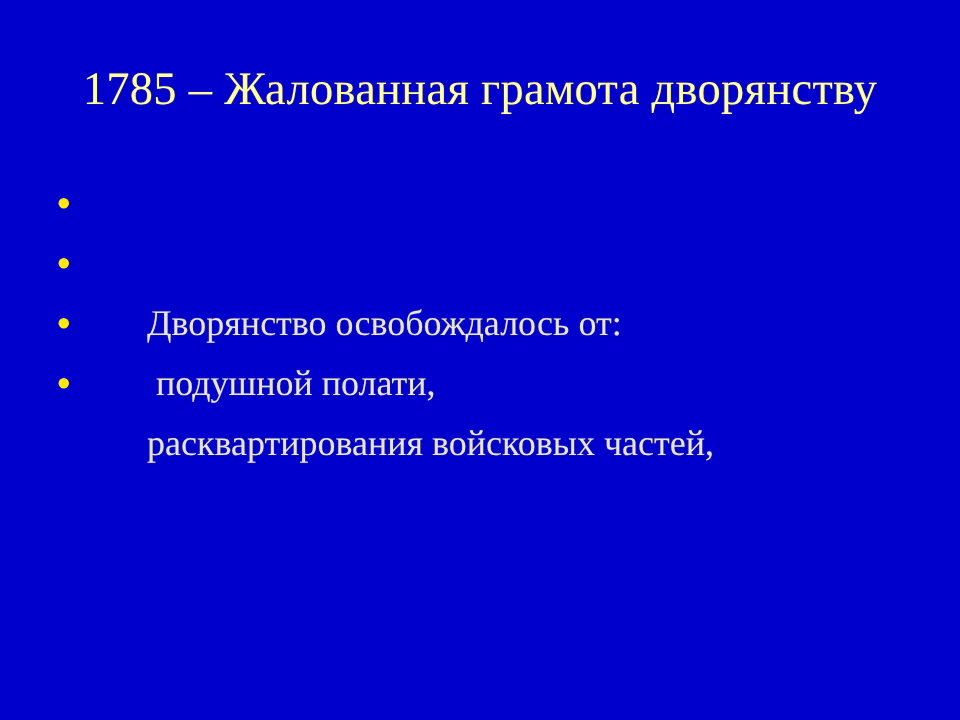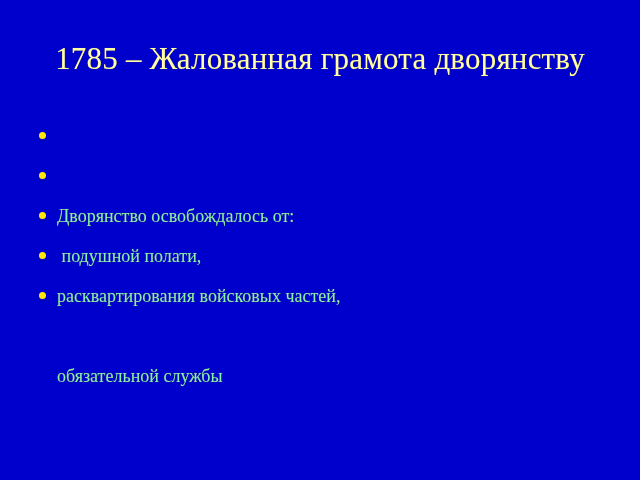--- a/index.html
+++ b/index.html
@@ -38,24 +38,24 @@
     left: 0;
     top: 116px;
     width: 640px;
     margin: 0;
     padding: 0;
     list-style: none;
   }
   .bullet-item {
     position: relative;
     height: 40px;
-    padding-left: 30px;
-    font-size: 18px;
+    padding-left: 62px;
+    font-size: 24px;
     line-height: 40px;
-    color: #86efac;
+    color: #e5e5e5;
     white-space: pre;
     text-shadow: 0 0 1px rgba(150,120,0,0.5);
   }
   .bullet-dot {
     position: absolute;
     left: 39px;
     top: 50%;
     margin-top: -4px;
     width: 7px;
     height: 7px;
@@ -88,19 +88,15 @@
 
     <li class="bullet-item">
       <span class="bullet-dot"></span>
       <span class="bullet-text">расквартирования войсковых частей,</span>
     </li>
 
     <li class="bullet-item">
       <span class="bullet-dot"></span>
     </li>
 
-    <li class="bullet-item">
-      <span class="bullet-dot"></span>
-      <span class="bullet-text">обязательной службы</span>
-    </li>
 
   </ul>
 </div>
 
 </body></html>

